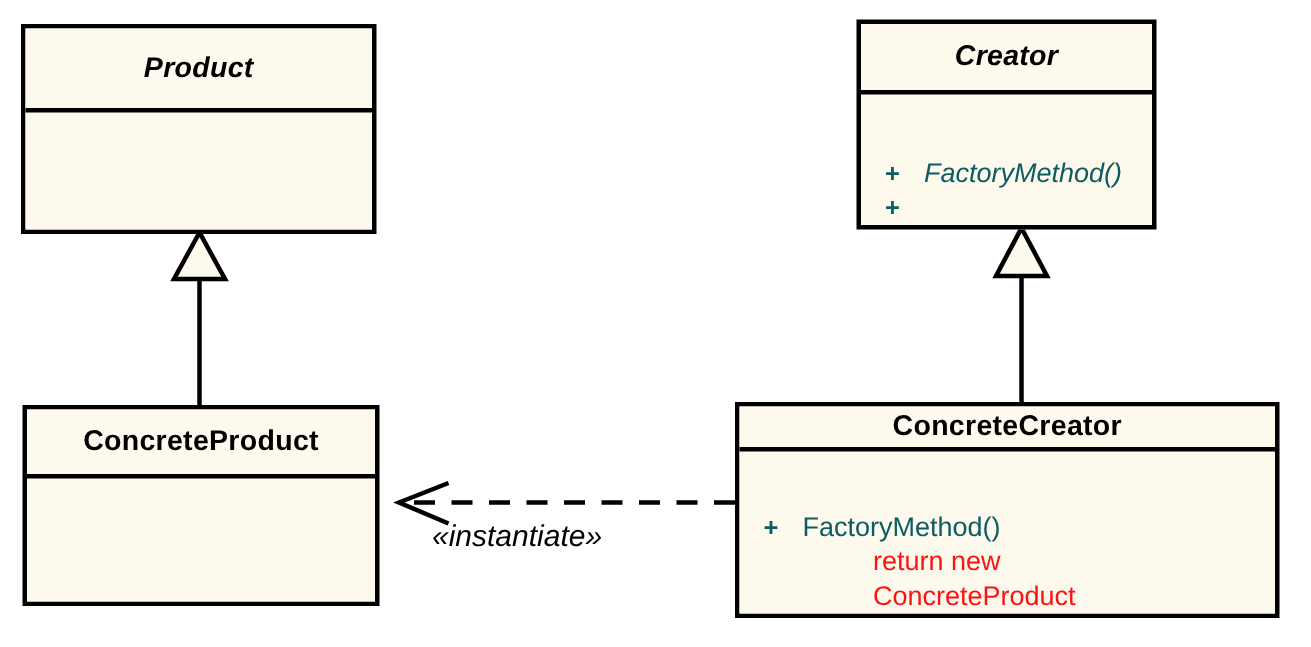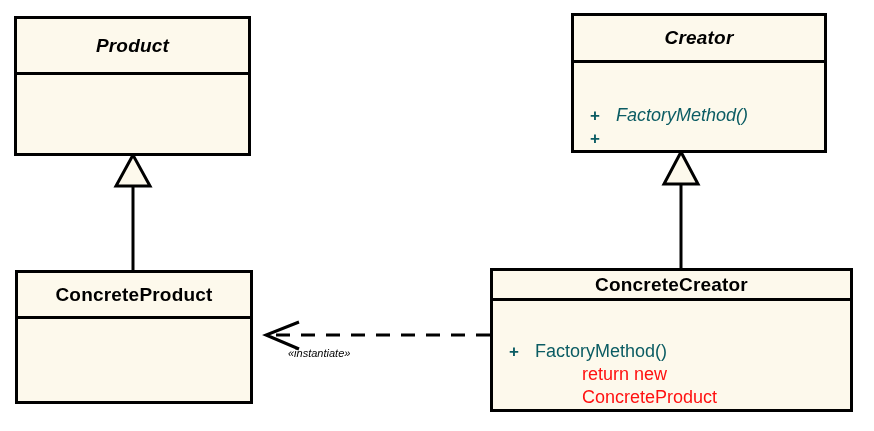--- a/index.html
+++ b/index.html
@@ -89,21 +89,21 @@
     position: absolute;
     left: 0;
     top: 0;
     width: 874px;
     height: 431px;
     pointer-events: none;
     overflow: visible;
   }
   .stereotype-label {
     position: absolute;
-    font-size: 11px;
+    font-size: 20px;
     font-style: italic;
     color: #000000;
     white-space: nowrap;
   }
 </style>
 </head>
 <body>
 
 <div id="canvas">
 
@@ -127,21 +127,21 @@
 
   <div class="stereotype-label" style="left:288px; top:347px;">«instantiate»</div>
 
   <div class="uml-class" style="left:14px; top:16px; width:237px; height:140px;">
     <div class="uml-name-compartment" style="height:53px;">
       <span class="uml-class-name abstract">Product</span>
     </div>
     <div class="uml-member-compartment"></div>
   </div>
 
-  <div class="uml-class" style="left:571px; top:13px; width:256px; height:140px;">
+  <div class="uml-class" style="left:571px; top:13px; width:200px; height:140px;">
     <div class="uml-name-compartment" style="height:56px;">
       <span class="uml-class-name abstract">Creator</span>
     </div>
     <div class="uml-member-compartment" style="padding-top:9px;">
       <div class="member-row">
         <span class="member-vis">+</span>
         <span class="member-sig abstract">FactoryMethod()</span>
       </div>
       <div class="member-row">
         <span class="member-vis">+</span>

